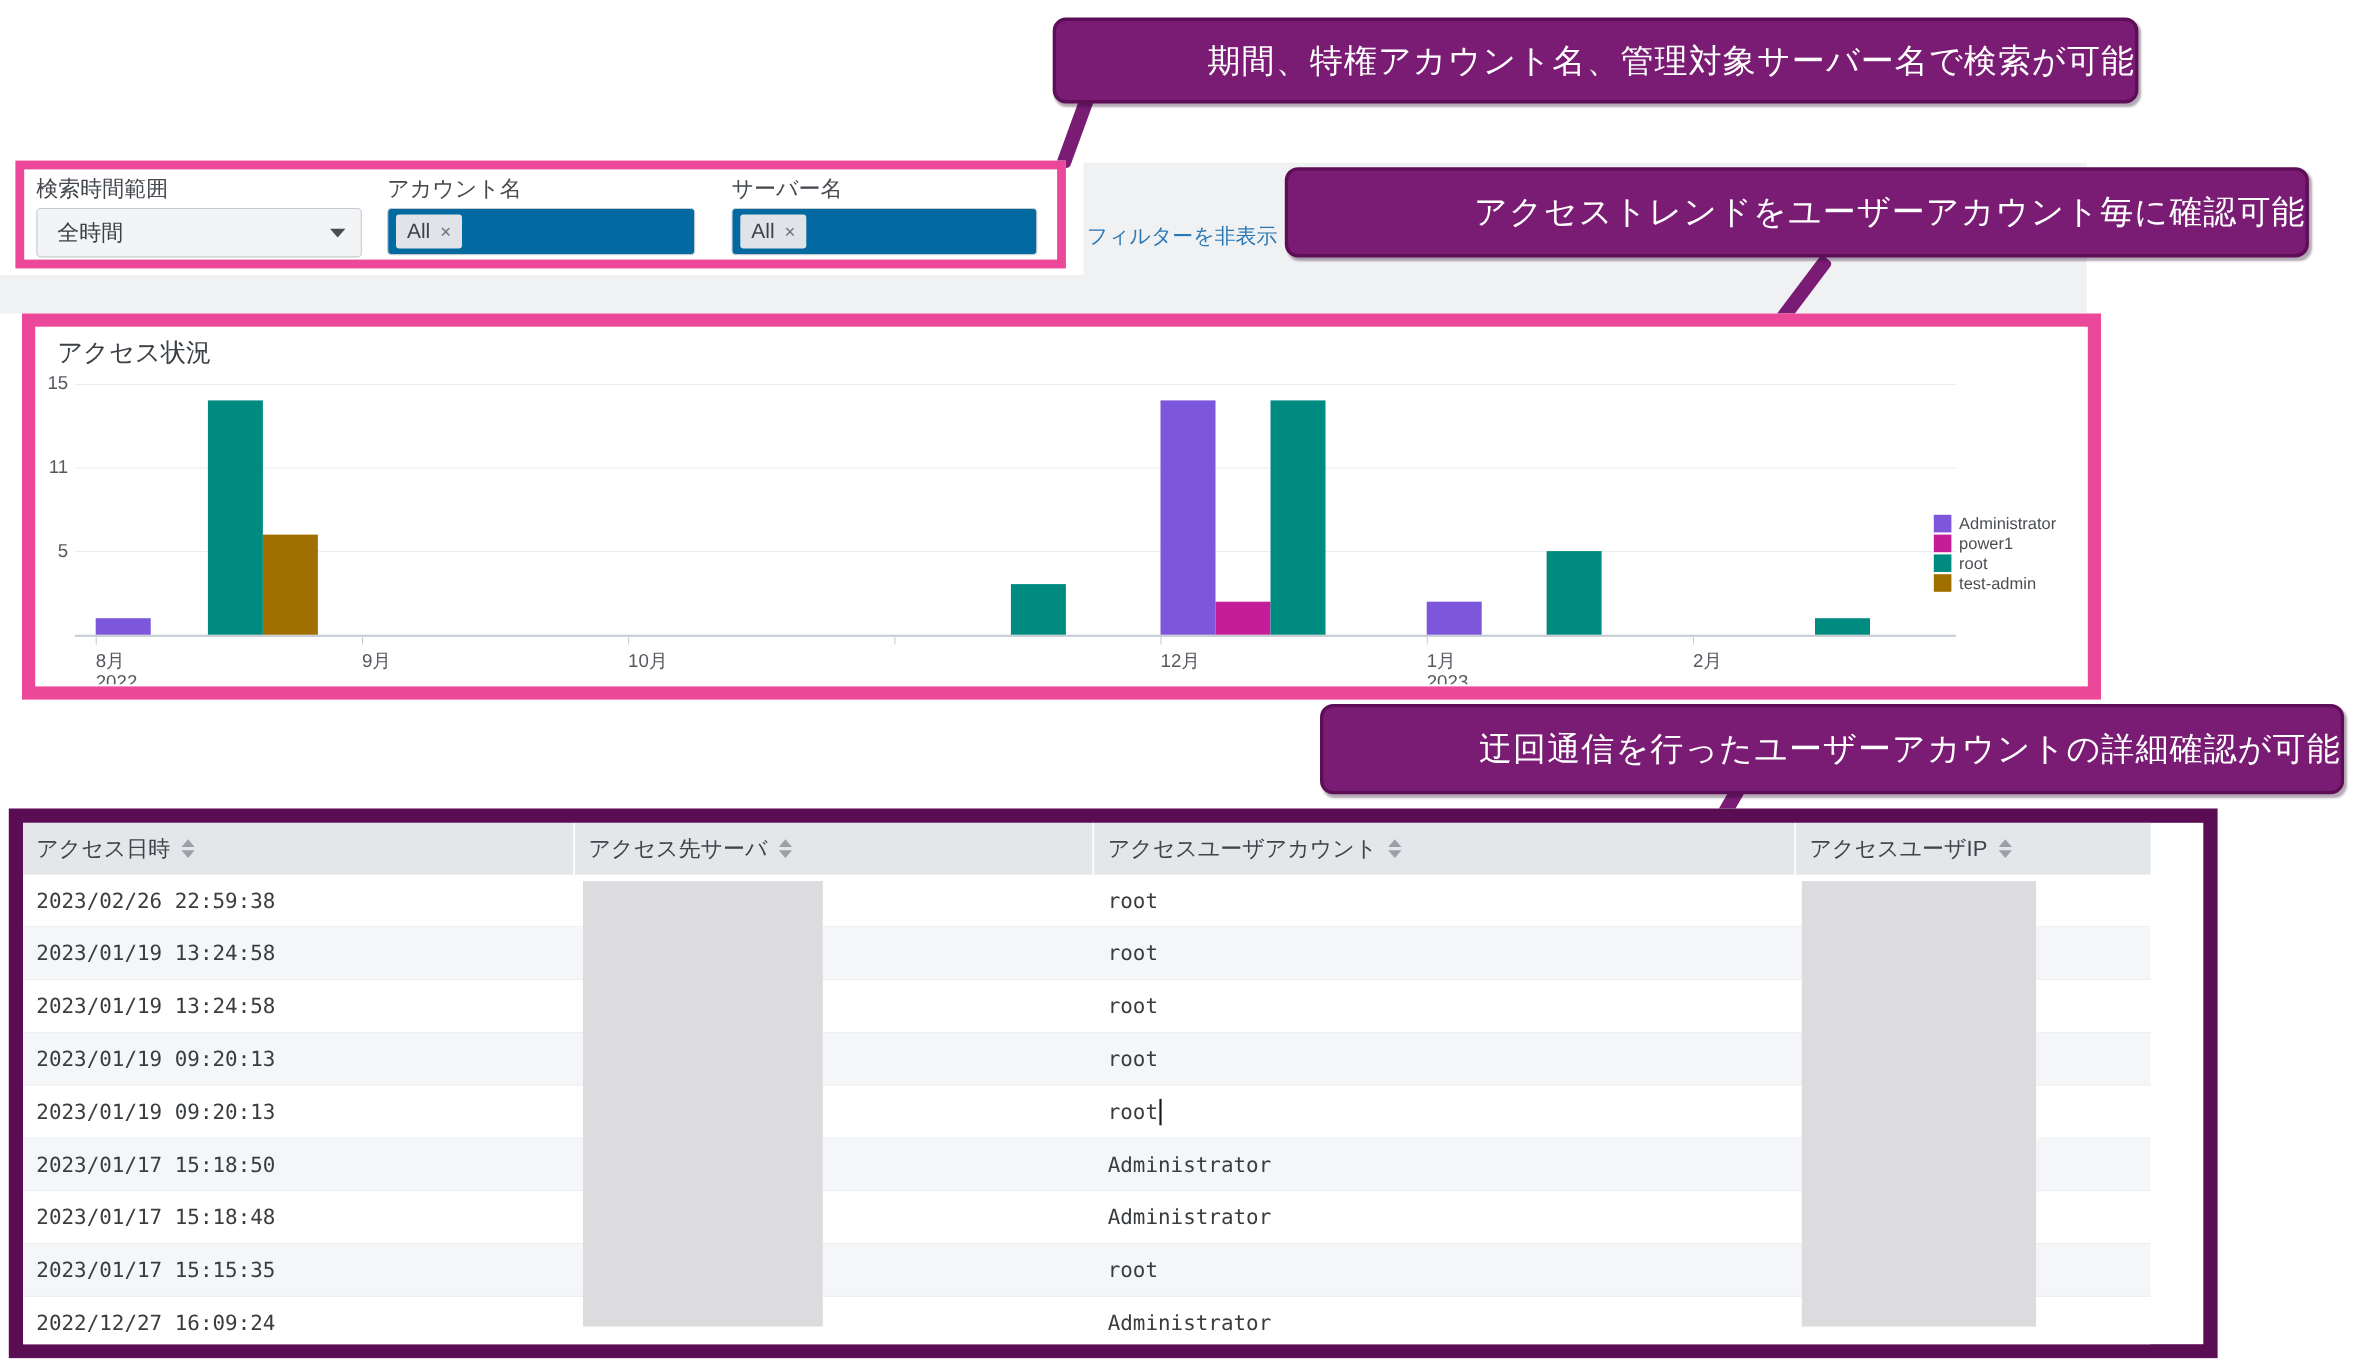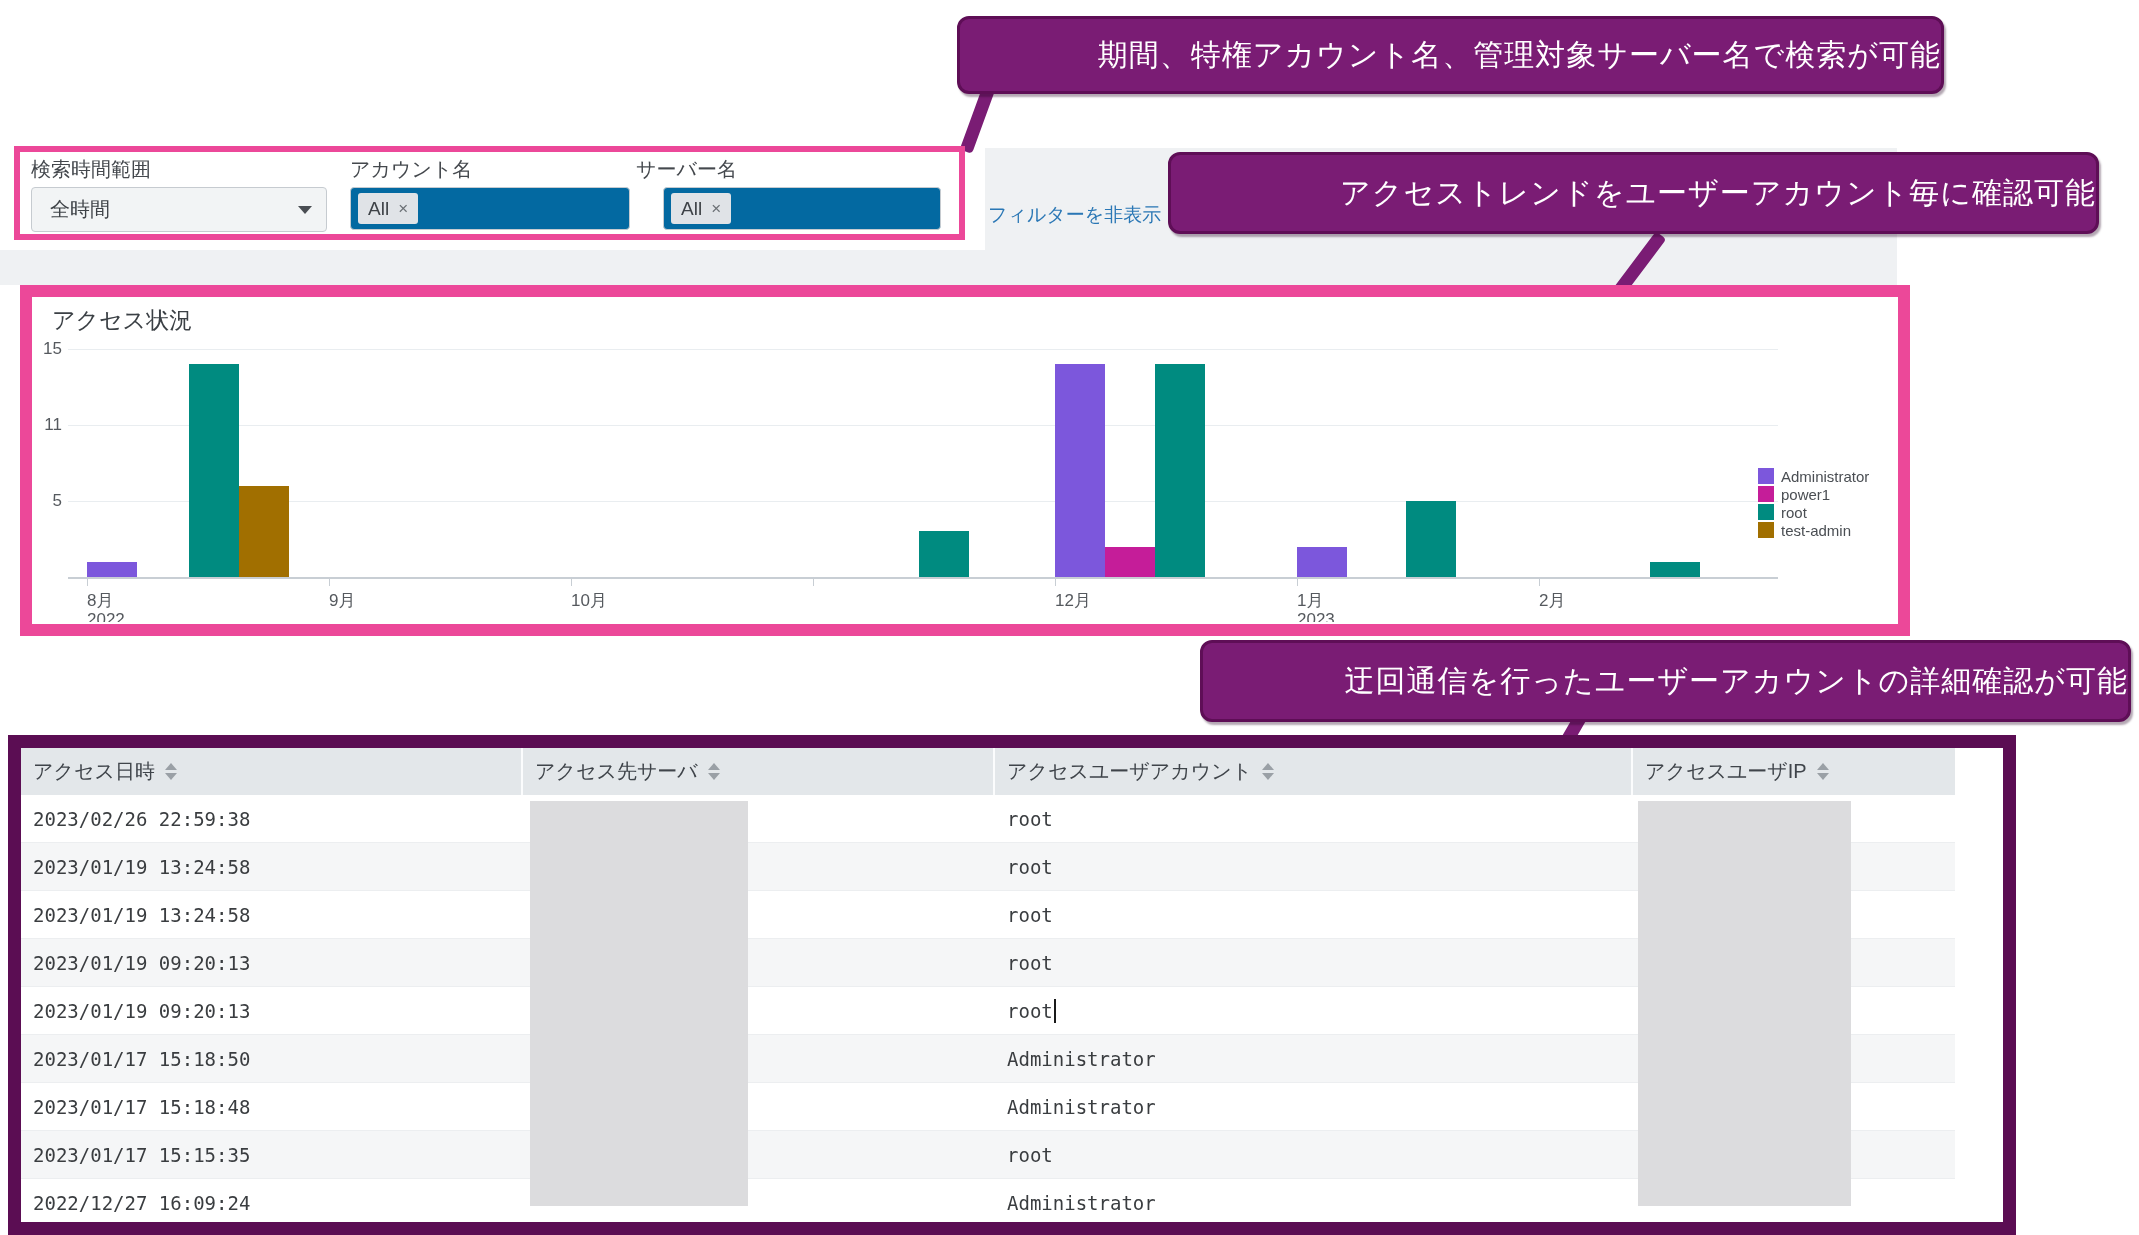--- a/index.html
+++ b/index.html
@@ -13,21 +13,21 @@
   
   .callout{
     background:#7a1c74;border:3px solid #5e0e56;border-radius:12px;
     color:#ffffff;display:flex;align-items:center;justify-content:flex-end;
     font-size:30px;font-weight:500;letter-spacing:1px;
     box-shadow:2px 3px 2px rgba(40,5,36,0.35);
   }
   .tail{background:#7a1c74;border-radius:4px;}
 
   
-  .frame{border:6px solid #ec4899;background:#ffffff;}
+  .frame{border:8px solid #ec4899;background:#ffffff;}
   .frame-thick{border:13px solid #5b0d53;background:#ffffff;}
   .field-label{font-size:20px;color:#44484d;}
   .dropdown{
     background:#f2f4f5;border:1px solid #c6cbd0;border-radius:4px;
     display:flex;align-items:center;justify-content:space-between;
     padding:0 14px 0 18px;font-size:20px;color:#3e4247;cursor:pointer;
   }
   .caret-down{width:0;height:0;border-left:7px solid transparent;border-right:7px solid transparent;border-top:8px solid #4a4e53;}
   .tag-input{
     background:#0369a1;border:1px solid #c6cbd0;border-radius:4px;
@@ -91,21 +91,21 @@
     </div>
 
     <div class="abs field-label" style="left:330px;top:4px;">アカウント名</div>
     <div class="abs tag-input" style="left:330px;top:35px;width:264px;height:41px;">
       <span class="tag">
         <span>All</span>
         <span class="x">×</span>
       </span>
     </div>
 
-    <div class="abs field-label" style="left:616px;top:4px;">サーバー名</div>
+    <div class="abs field-label" style="left:643px;top:4px;">サーバー名</div>
     <div class="abs tag-input" style="left:643px;top:35px;width:262px;height:41px;">
       <span class="tag">
         <span>All</span>
         <span class="x">×</span>
       </span>
     </div>
   </div>
 
   <a class="abs link" style="left:988px;top:202px;">フィルターを非表示</a>
 

